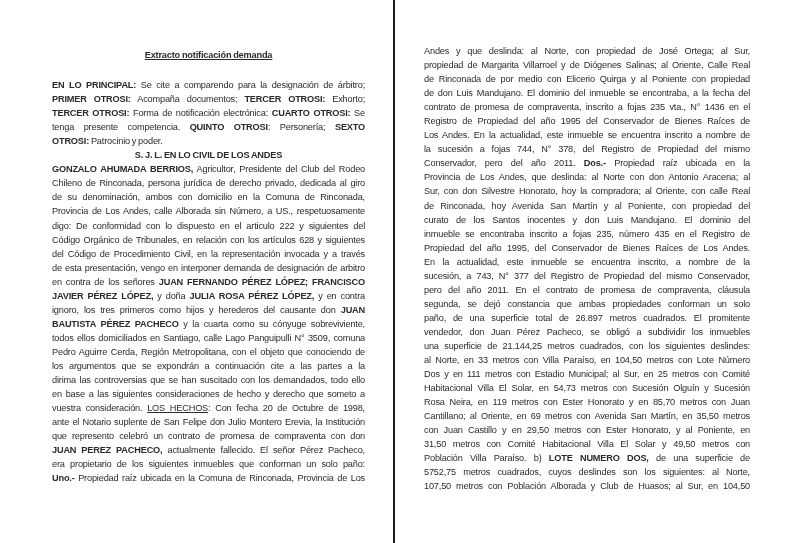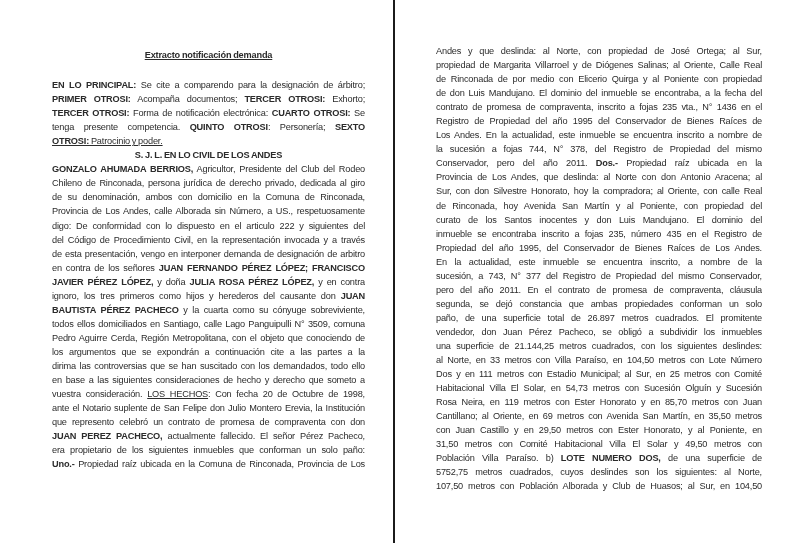--- a/index.html
+++ b/index.html
@@ -17,33 +17,33 @@
   .divider {
     position: absolute;
     top: 0;
     bottom: 0;
     left: 393px;
     width: 2px;
     background: #1b1b1b;
   }
   .page { position: absolute; }
   .page-left  { left: 52px;  top: 48px; width: 313px; }
-  .page-right { left: 436px; top: 44px; width: 326px; }
+  .page-right { left: 424px; top: 44px; width: 326px; }
   .line {
     font-size: 9.2px;
     line-height: 14.05px;
     height: 14.05px;
     letter-spacing: -0.18px;
     word-spacing: -0.5px;
     text-align: justify;
     text-align-last: justify;
     overflow: hidden;
     white-space: normal;
   }
-  .line.left   { text-align: center;   text-align-last: left; text-decoration: underline; }
+  .line.left   { text-align: center;   text-align-last: left; }
   .line.center { text-align: center; text-align-last: center; }
   .spacer { height: 16px; }
   .b  { font-weight: 700; }
   .u  { text-decoration: underline; }
   .bu { font-weight: 700; text-decoration: underline; }
 </style>
 </head>
 <body>
 
 <div class="viewer">
@@ -54,20 +54,21 @@
       <div class="line"><span class="b">PRIMER OTROSI:</span><span> Acompaña documentos; </span><span class="b">TERCER OTROSI:</span><span> Exhorto;</span></div>
       <div class="line"><span class="b">TERCER OTROSI:</span><span> Forma de notificación electrónica: </span><span class="b">CUARTO OTROSI:</span><span> Se</span></div>
       <div class="line"><span>tenga presente competencia. </span><span class="b">QUINTO OTROSI</span><span>: Personería; </span><span class="b">SEXTO</span></div>
       <div class="line left"><span class="b">OTROSI:</span><span> Patrocinio y poder.</span></div>
       <div class="line center"><span class="b">S. J. L. EN LO CIVIL DE LOS ANDES</span></div>
       <div class="line"><span class="b">GONZALO AHUMADA BERRIOS,</span><span> Agricultor, Presidente del Club del Rodeo</span></div>
       <div class="line"><span>Chileno de Rinconada, persona jurídica de derecho privado, dedicada al giro</span></div>
       <div class="line"><span>de su denominación, ambos con domicilio en la Comuna de Rinconada,</span></div>
       <div class="line"><span>Provincia de Los Andes, calle Alborada sin Número, a US., respetuosamente</span></div>
       <div class="line"><span>digo: De conformidad con lo dispuesto en el articulo 222 y siguientes del</span></div>
+      <div class="line"><span>Código Orgánico de Tribunales, en relación con los artículos 628 y siguientes</span></div>
       <div class="line"><span>del Código de Procedimiento Civil, en la representación invocada y a través</span></div>
       <div class="line"><span>de esta presentación, vengo en interponer demanda de designación de arbitro</span></div>
       <div class="line"><span>en contra de los señores </span><span class="b">JUAN FERNANDO PÉREZ LÓPEZ; FRANCISCO</span></div>
       <div class="line"><span class="b">JAVIER PÉREZ LÓPEZ,</span><span> y doña </span><span class="b">JULIA ROSA PÉREZ LÓPEZ,</span><span> y en contra</span></div>
       <div class="line"><span>ignoro, los tres primeros como hijos y herederos del causante don </span><span class="b">JUAN</span></div>
       <div class="line"><span class="b">BAUTISTA PÉREZ PACHECO</span><span> y la cuarta como su cónyuge sobreviviente,</span></div>
       <div class="line"><span>todos ellos domiciliados en Santiago, calle Lago Panguipulli N° 3509, comuna</span></div>
       <div class="line"><span>Pedro Aguirre Cerda, Región Metropolitana, con el objeto que conociendo de</span></div>
       <div class="line"><span>los argumentos que se expondrán a continuación cite a las partes a la</span></div>
       <div class="line"><span>dirima las controversias que se han suscitado con los demandados, todo ello</span></div>

